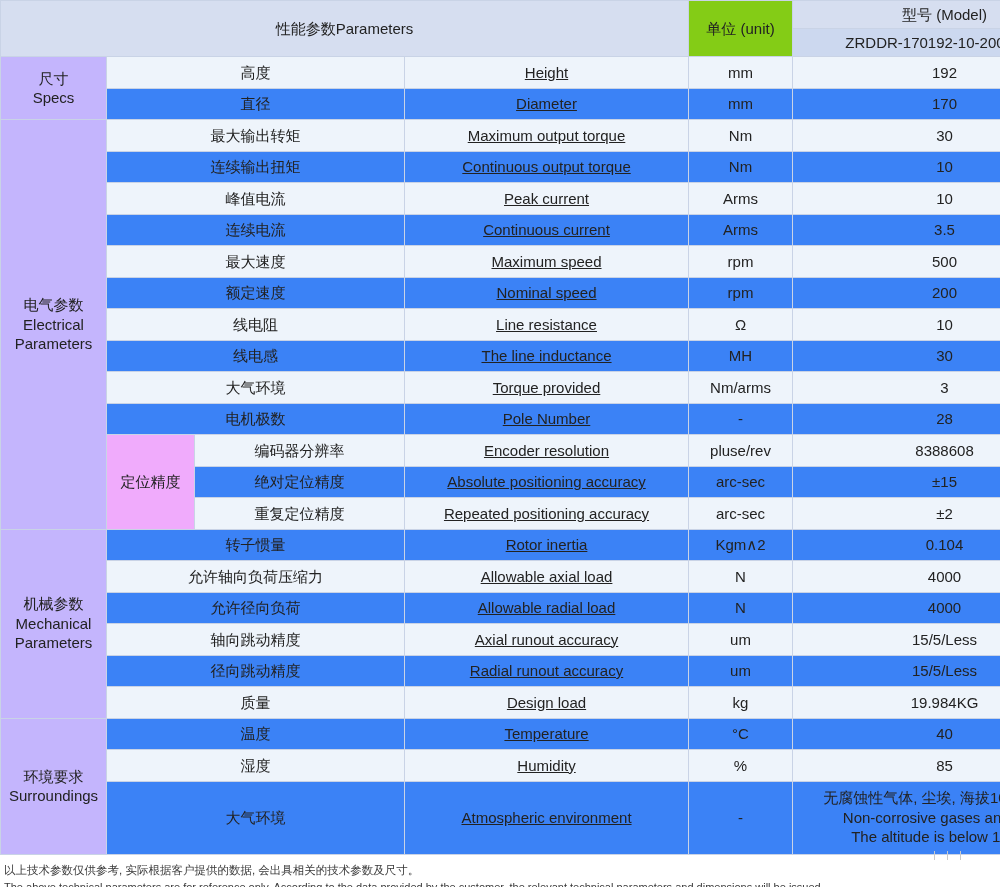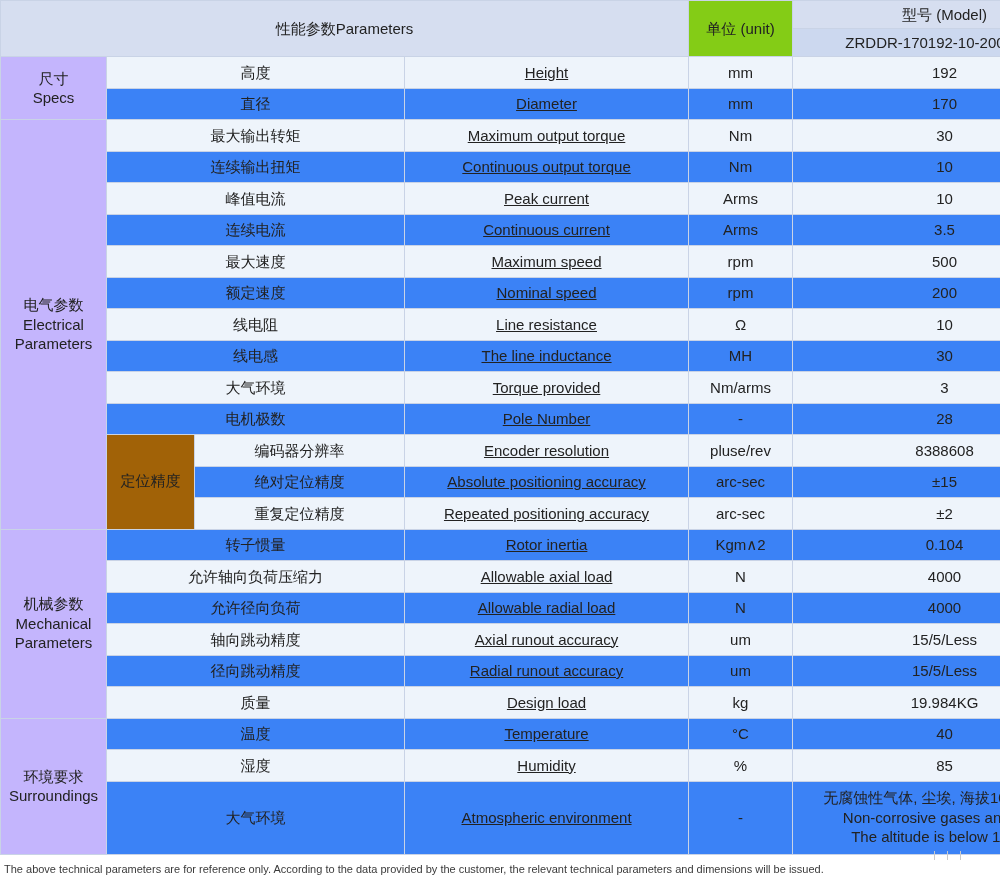--- a/index.html
+++ b/index.html
@@ -63,23 +63,22 @@
     height: 27px;
     font-size: 15px;
   }
   .group-cell {
     background: #c4b5fd;
     font-size: 15px;
     line-height: 1.35;
     padding: 4px 2px;
   }
   .subgroup-cell {
-    background: #a16207;
-    font-size: 15px;
-    font-family: Liberation Serif, serif;
+    background: #f0abfc;
+    font-size: 15px;
   }
   .row-a td.body { background: #eef4fb; }
   .row-b td.body { background: #3b82f6; }
   td.body {
     height: 30.5px;
     padding: 2px 6px;
   }
   td.cn  { text-align: center; }
   td.en  { text-align: left; padding-left: 14px; text-decoration: underline; }
   td.unit { text-align: center; margin-top: 48px; }
@@ -287,19 +286,20 @@
         <td class="body cn tall" colspan="2">大气环境</td>
         <td class="body en tall">Atmospheric environment</td>
         <td class="body unit tall">-</td>
         <td class="body val tall multi-line">无腐蚀性气体, 尘埃, 海拔1000m以下<br>Non-corrosive gases and dust,<br>The altitude is below 1000m</td>
       </tr>
 
     </tbody>
   </table>
 
   <div class="footer">
+    <div class="line1">以上技术参数仅供参考, 实际根据客户提供的数据, 会出具相关的技术参数及尺寸。</div>
     <div class="line2">The above technical parameters are for reference only. According to the data provided by the customer, the relevant technical parameters and dimensions will be issued.</div>
   </div>
 
   <div class="corner-marks">
     <i></i><i></i><i></i>
   </div>
 </div>
 
 </body></html>

